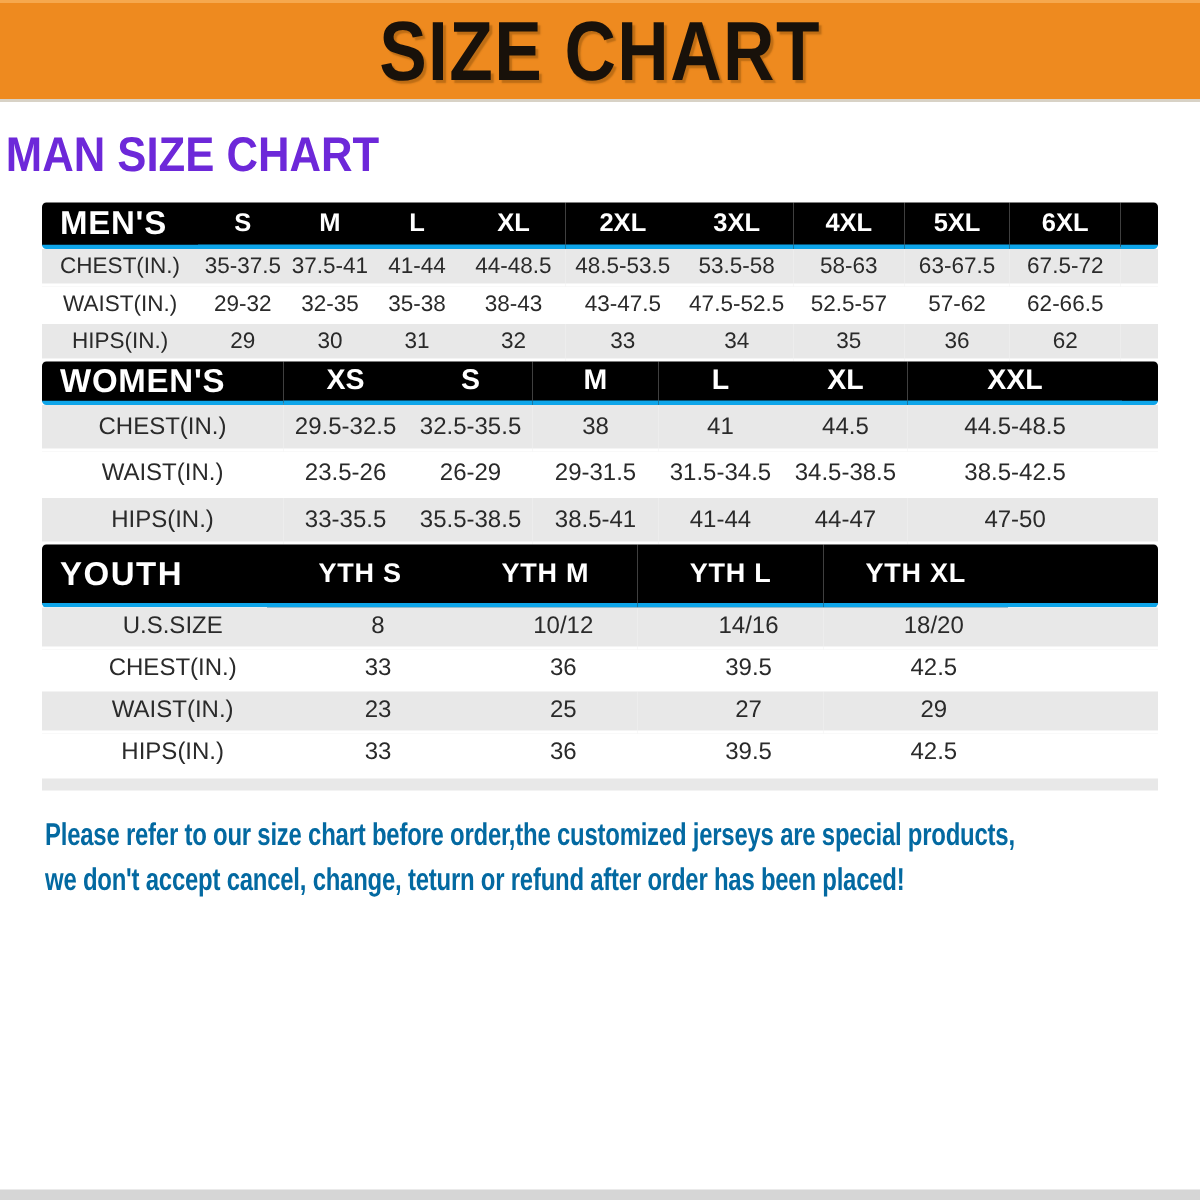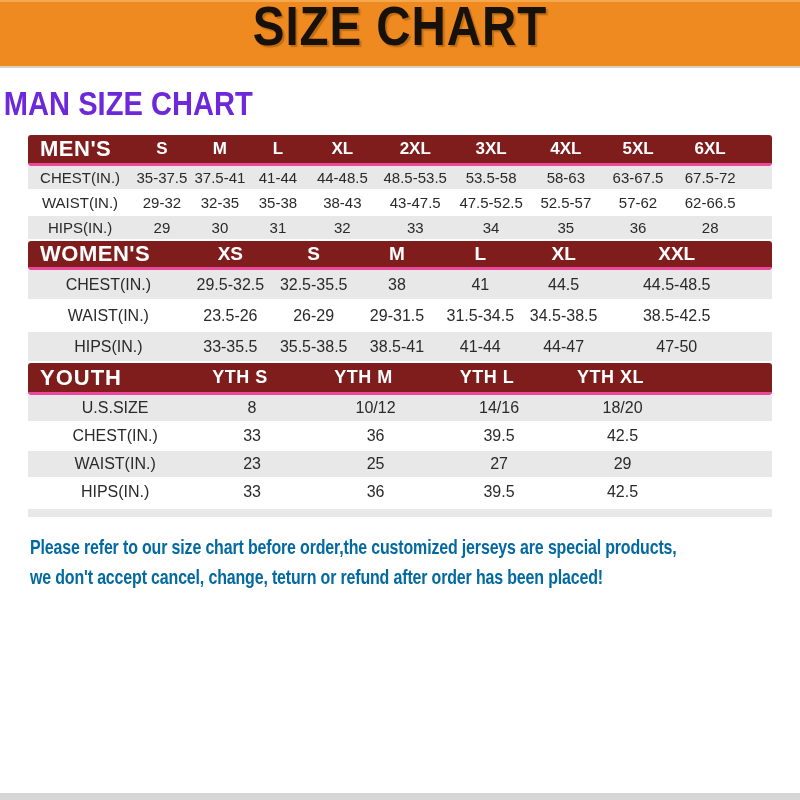--- a/index.html
+++ b/index.html
@@ -9,21 +9,21 @@
     background:#ffffff;
     font-family:"Liberation Sans", sans-serif;
     overflow:hidden;
   }
   
   .banner {
     height:68px;
     background:#EE8A1F;
     border-top:2px solid #f6a84e;
     border-bottom:2px solid #d8d2c6;
-    display:flex; justify-content:center;
+    display:flex; align-items:center; justify-content:center;
   }
   .banner h1 {
     font-size:50px; font-weight:900; color:#18110a;
     letter-spacing:1px; line-height:1;
     display:inline-block;
     transform:scale(0.95,1.12);
     text-shadow:2px 2px 1px rgba(96,54,3,0.35);
     white-space:nowrap;
   }
   
@@ -35,31 +35,31 @@
   .section-title span { display:inline-block; transform:scale(0.97,1.08); }
   #men-title   { margin:19px 0 15px; }
   #women-title { margin:17px 0 16px; }
   #youth-title { margin:29px 0 14px; }
   
   .table-wrap { margin:0 28px; }
   table.size-table {
     width:100%; border-collapse:separate; border-spacing:0; table-layout:fixed;
   }
   thead th {
-    background:#7f1d1d; color:#ffffff; font-weight:bold;
-    text-align:center; border-bottom:3px solid #ec4899;
+    background:#000000; color:#ffffff; font-weight:bold;
+    text-align:center; border-bottom:3px solid #0ea5e9;
     white-space:nowrap; vertical-align:middle;
   }
   thead th:first-child { border-radius:3px 0 0 3px; text-align:left; padding-left:12px; }
   thead th:last-child  { border-radius:0 3px 3px 0; }
   table.men   thead th { height:31px; font-size:17px; }
   table.men   thead th.lbl { font-size:22px; letter-spacing:0.5px; }
   table.women thead th { height:28px; font-size:19px; }
   table.women thead th.lbl { font-size:22px; letter-spacing:0.5px; }
-  table.youth thead th { height:32px; font-size:18px; letter-spacing:0.5px; }
+  table.youth thead th { height:42px; font-size:18px; letter-spacing:0.5px; }
   table.youth thead th.lbl { font-size:22px; letter-spacing:1px; }
   tbody td {
     text-align:center; color:#2a2a2a; border-bottom:2px solid #ffffff;
     white-space:nowrap; vertical-align:middle;
   }
   tbody tr:nth-child(odd) td { background:#E8E8E8; }
   table.men   tbody td { height:25px; font-size:15px; }
   table.women tbody td { height:31px; font-size:16px; }
   table.youth tbody td { height:28px; font-size:16px;padding-left:24px; }
   .youth-strip { margin:2px 28px 0; height:8px; background:#E8E8E8; }
@@ -143,21 +143,21 @@
           <tr>
             <td>HIPS(IN.)</td>
             <td>29</td>
             <td>30</td>
             <td>31</td>
             <td>32</td>
             <td>33</td>
             <td>34</td>
             <td>35</td>
             <td>36</td>
-            <td>28</td>
+            <td>62</td>
             <td></td>
           </tr>
         </tbody>
       </table>
   </div>
 </section>
 
 <section>
   <div class="table-wrap">
     <table class="size-table women">

